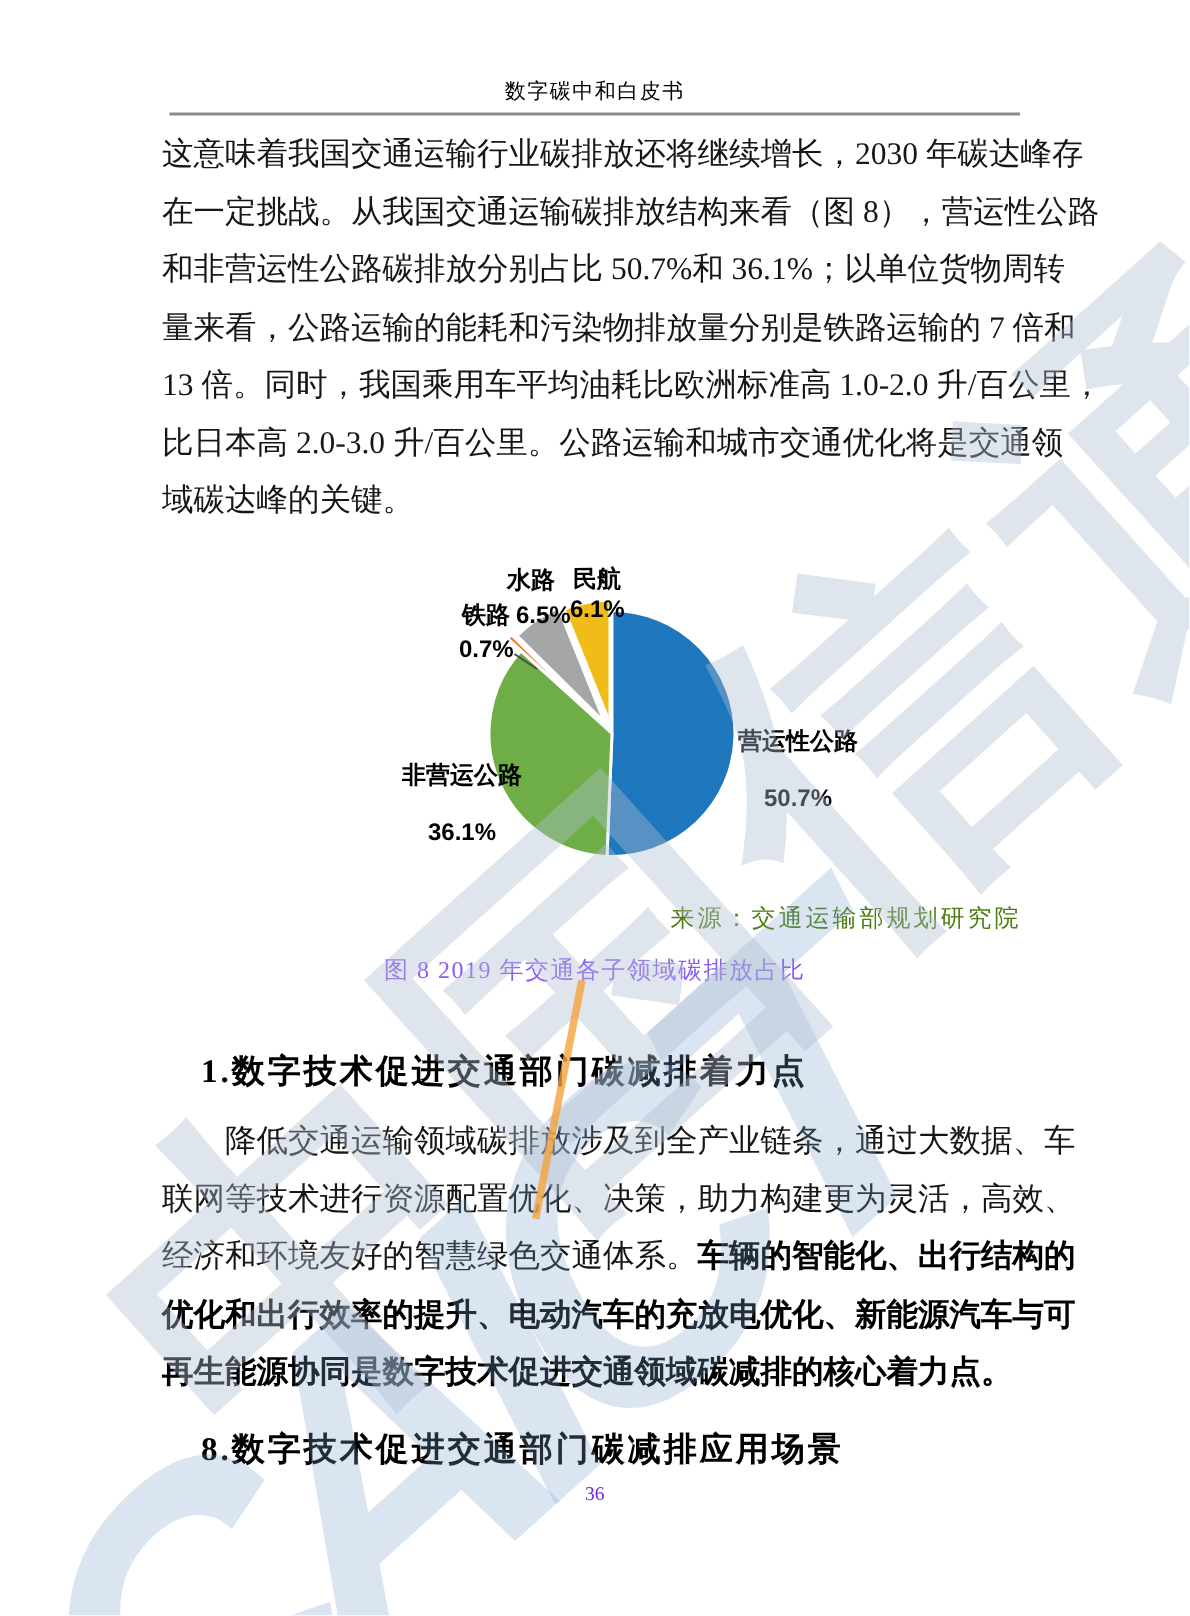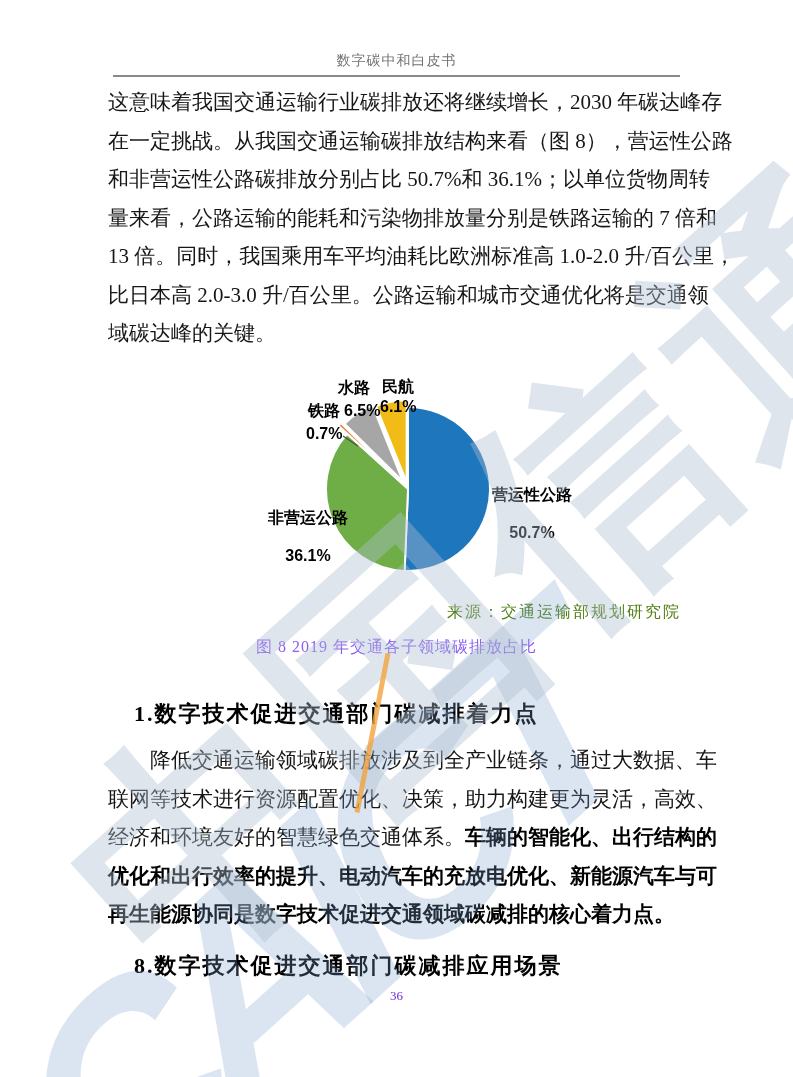--- a/index.html
+++ b/index.html
@@ -1,20 +1,20 @@
 <!DOCTYPE html>
 <html><head>
 <meta charset="utf-8">
 <style>
   html,body{margin:0;padding:0;background:#ffffff;}
   .page{position:relative;width:793px;height:1077px;background:#ffffff;overflow:hidden;
         font-family:"Liberation Serif",serif;color:#1c1c1c;}
   
   .hdr-title{position:absolute;top:52px;left:0;width:100%;text-align:center;
-             font-size:14px;color:#737373;letter-spacing:1px;}
+             font-size:14px;color:#000000;letter-spacing:1px;}
   .hdr-rule{position:absolute;top:75px;left:113px;width:567px;height:2px;background:#8a8a8a;}
   
   .para{position:absolute;left:108px;width:585px;}
   .p1{top:83px;}
   .p2{top:741px;}
   .line{height:38.5px;display:flex;align-items:center;white-space:pre;
         font-size:21px;color:#161616;}
   .indent{padding-left:42px;}
   .seg-normal{font-family:"Liberation Serif",serif;}
   .seg-bold{font-family:"Liberation Sans",sans-serif;font-weight:700;color:#000;}

